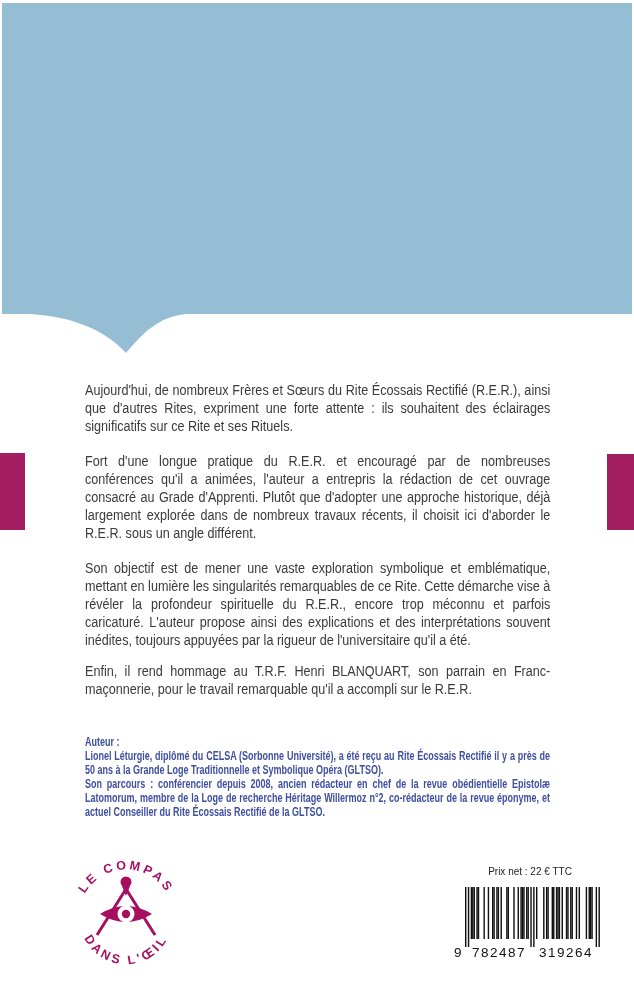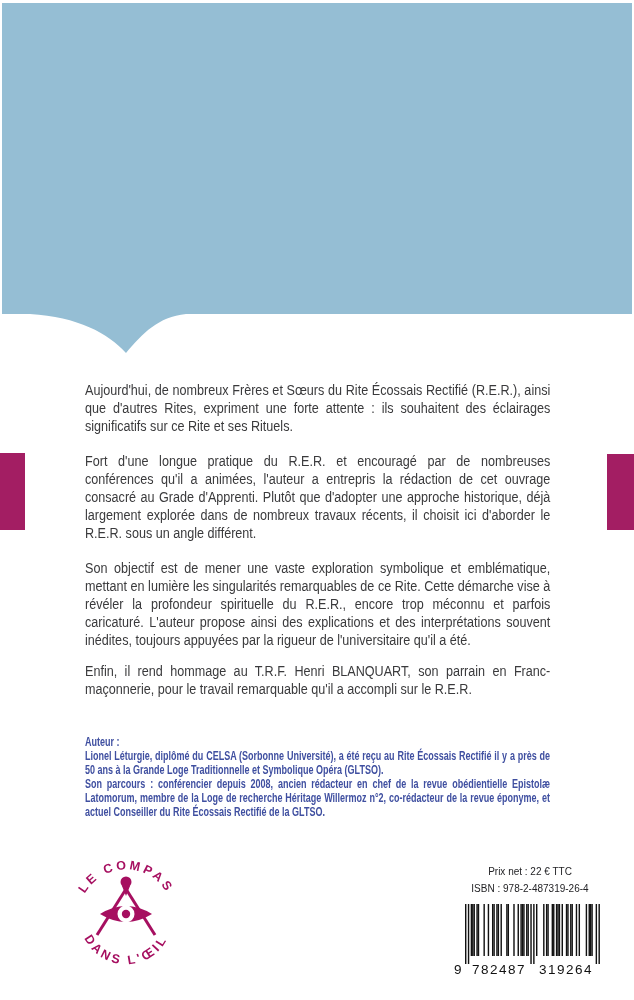--- a/index.html
+++ b/index.html
@@ -88,21 +88,20 @@
       <textPath href="#arcTop" startOffset="50%" text-anchor="middle">LE COMPAS</textPath>
     </text>
     <text class="logo-arc-text">
       <textPath href="#arcBottom" startOffset="50%" text-anchor="middle">DANS L'ŒIL</textPath>
     </text>
   </svg>
 </div>
 
 <div class="pricing">
   <div class="line">Prix net : 22 € TTC</div>
-  <div class="line">ISBN : 978-2-487319-26-4</div>
   <svg class="barcode-svg" id="barcode" width="158" height="76" viewBox="0 0 158 76">
     <g id="barcode-bars">
         <rect x="14.00" y="2" width="1.42" height="60" fill="#111"></rect>
         <rect x="16.84" y="2" width="1.42" height="60" fill="#111"></rect>
         <rect x="19.68" y="2" width="1.42" height="52" fill="#111"></rect>
         <rect x="21.10" y="2" width="1.42" height="52" fill="#111"></rect>
         <rect x="22.52" y="2" width="1.42" height="52" fill="#111"></rect>
         <rect x="25.36" y="2" width="1.42" height="52" fill="#111"></rect>
         <rect x="26.78" y="2" width="1.42" height="52" fill="#111"></rect>
         <rect x="32.46" y="2" width="1.42" height="52" fill="#111"></rect>

